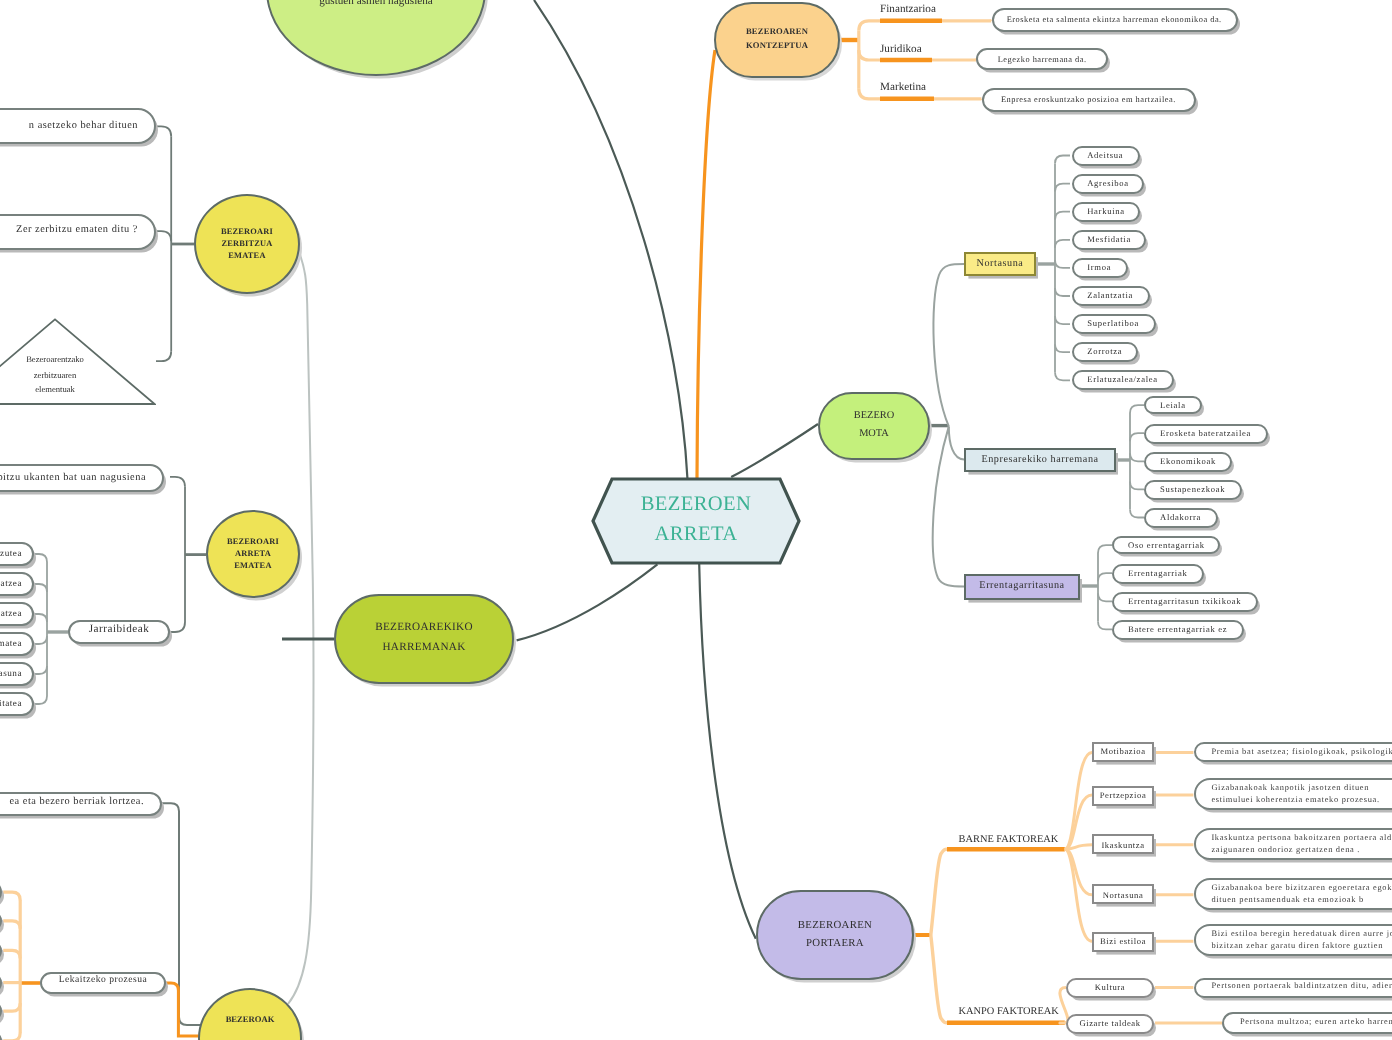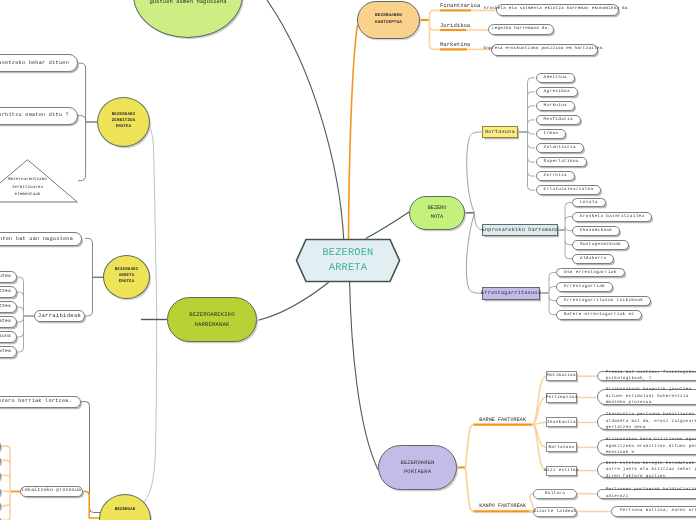--- a/index.html
+++ b/index.html
@@ -1,17 +1,17 @@
 <!DOCTYPE html>
 <html><head>
 <meta charset="utf-8">
 <style>
   html,body{margin:0;padding:0;background:#ffffff;}
   #canvas{position:relative;width:696px;height:520px;overflow:hidden;background:#fff;
-    font-family:Liberation Mono, monospace;
+    font-family:Liberation Serif, serif;
     -webkit-font-smoothing:antialiased;text-rendering:geometricPrecision;}
   svg.links{position:absolute;left:0;top:0;width:696px;height:520px;}
   .node{position:absolute;box-sizing:border-box;display:flex;align-items:center;
     justify-content:center;text-align:center;color:#2f2f2f;line-height:1.32;white-space:nowrap;}
   .node.wrap{white-space:normal;}
 
   .pill{border:0.75px solid #77817e;border-radius:99px;background:#fff;letter-spacing:0.25px;}
   .rect{border:0.75px solid #77817e;background:#fff;letter-spacing:0.25px;}
   .shadow{box-shadow:1.6px 1.9px 0 -0.6px #b9b9b9;}
   .labtxt{font-size:5.1px;letter-spacing:0.28px;}

